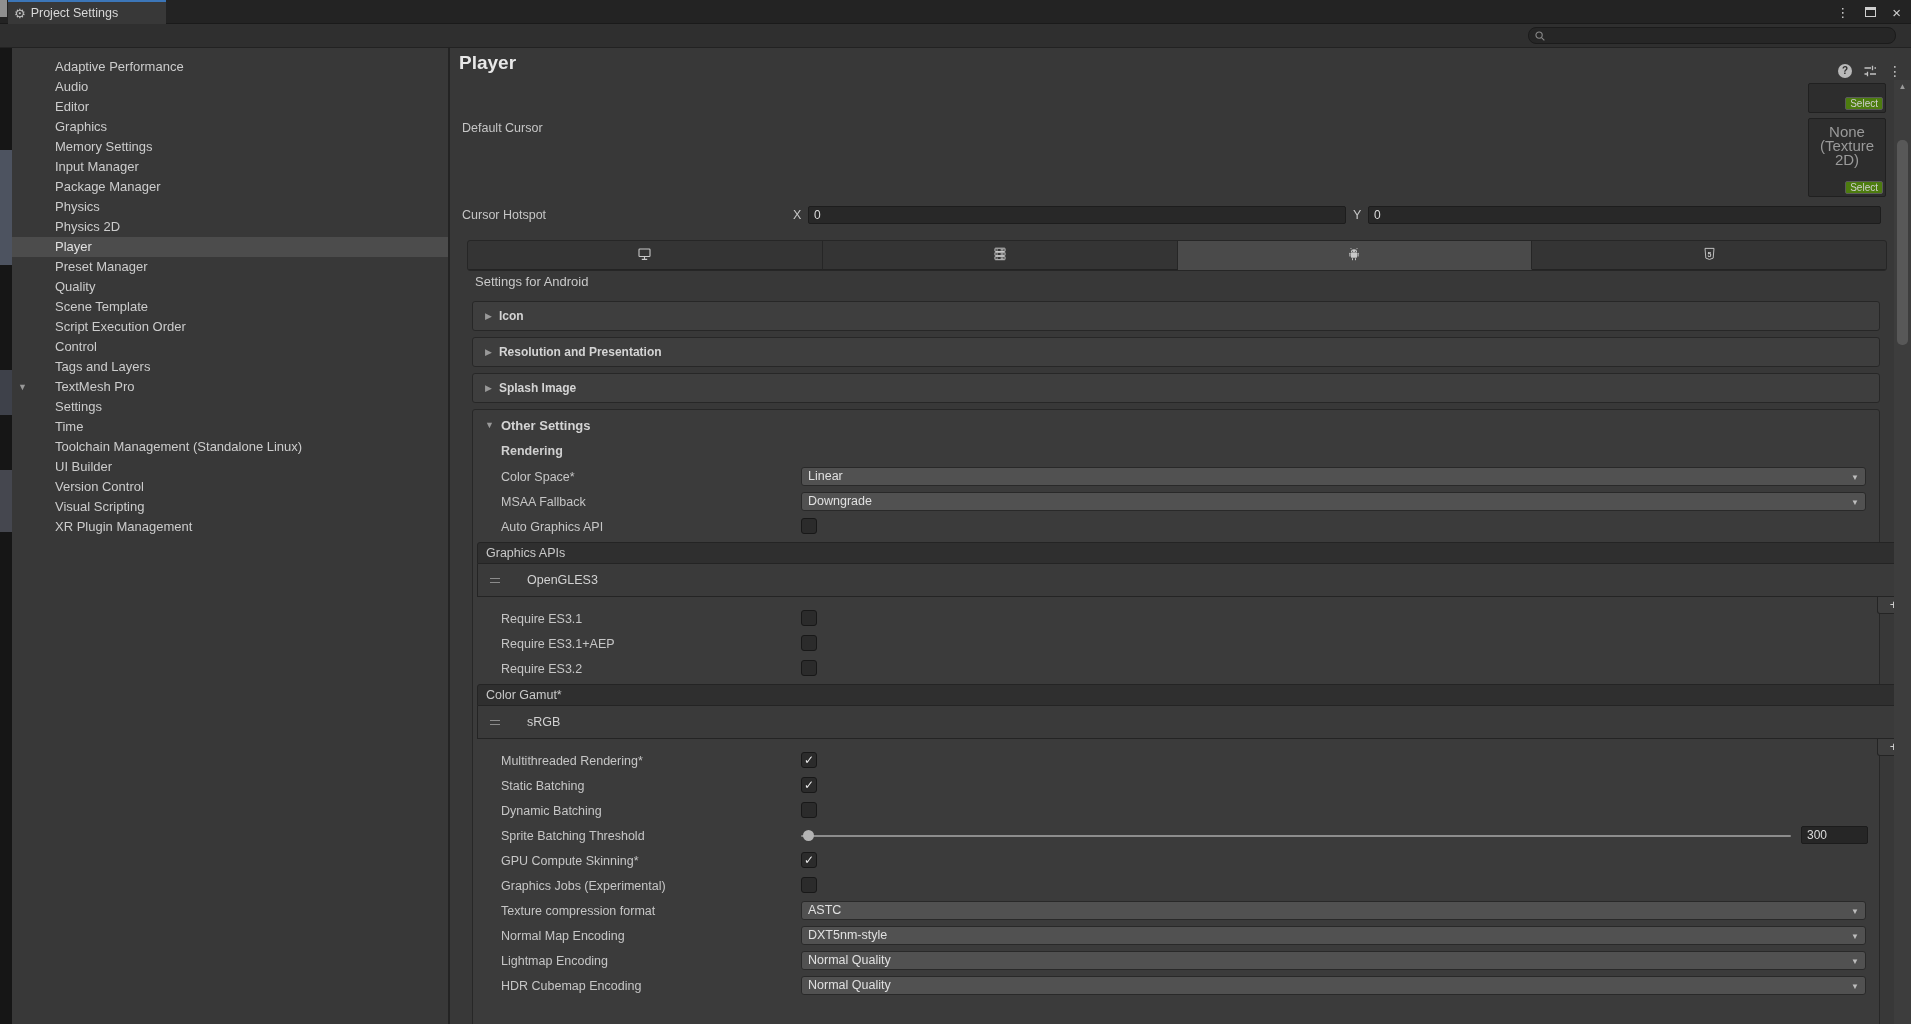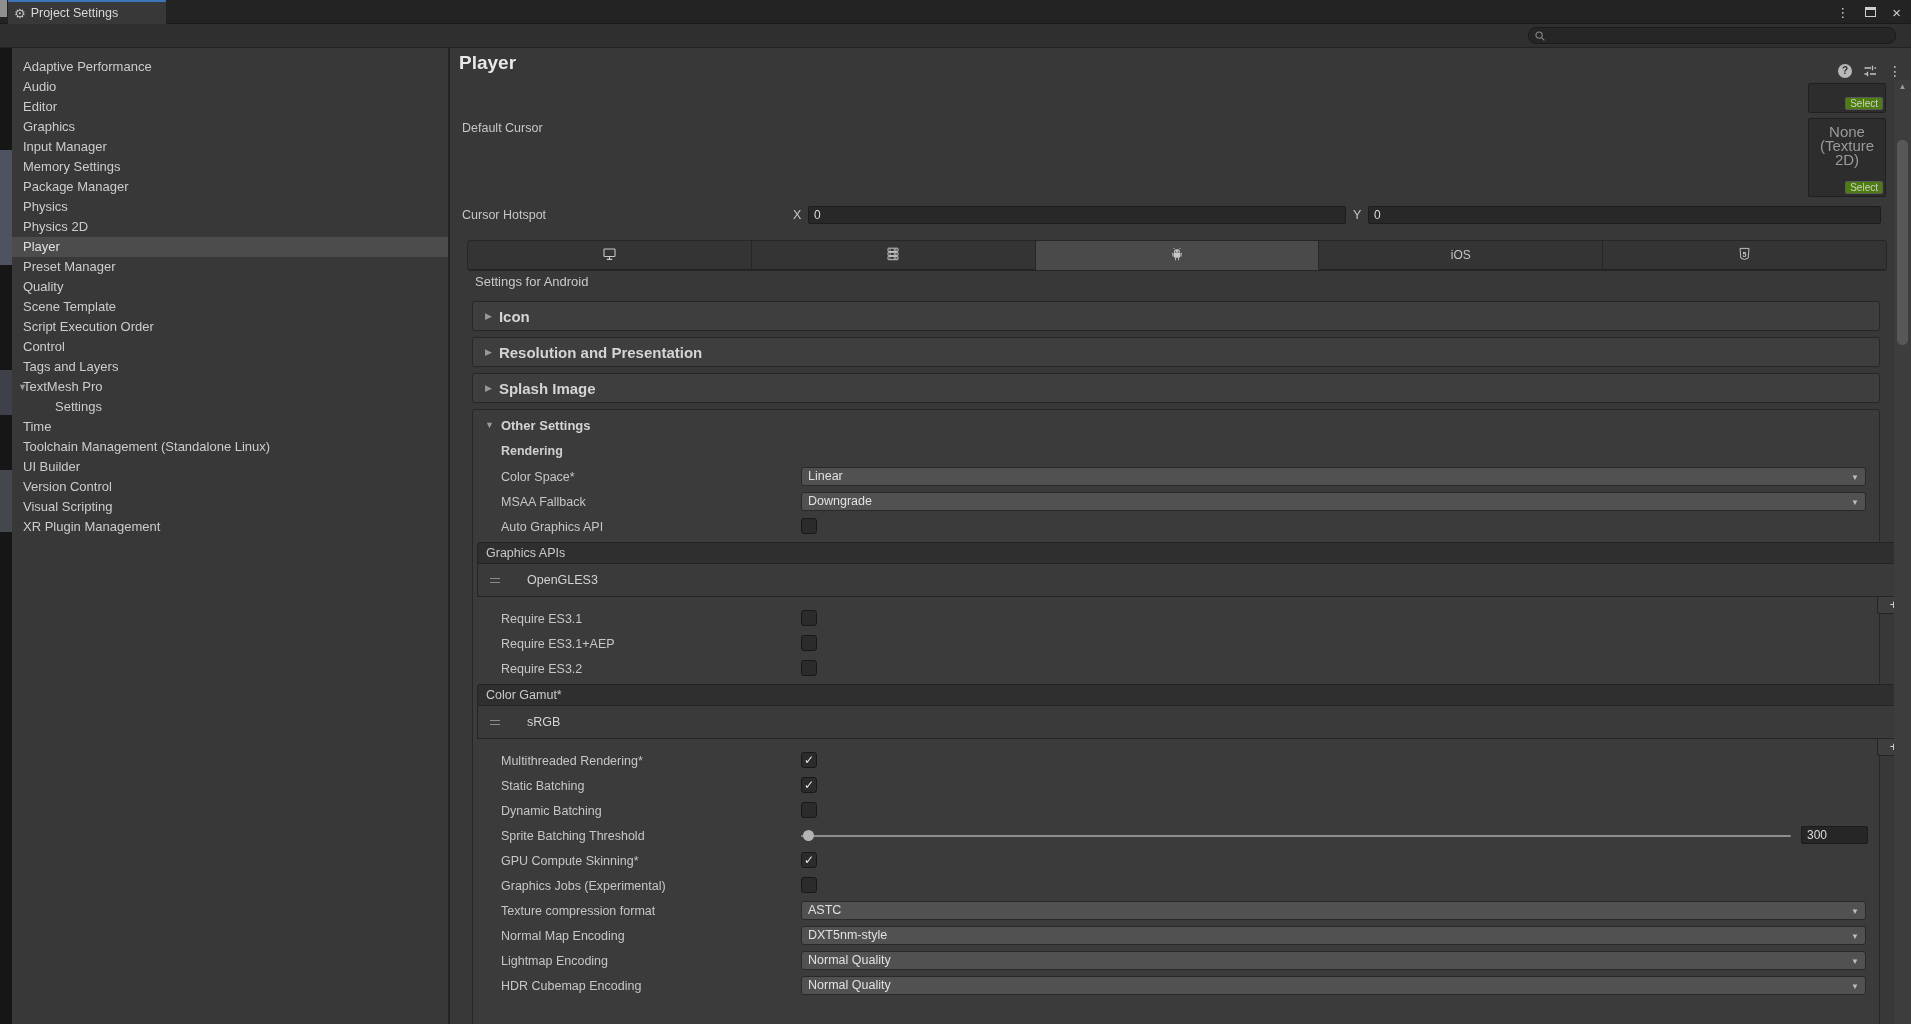--- a/index.html
+++ b/index.html
@@ -22,21 +22,21 @@
   #search-box { position:absolute; left:1528px; top:3px; width:368px; height:17px; background:#262626; border:1px solid #1b1b1b; border-radius:8px; display:flex; align-items:center; padding-left:5px; }
   #search-box svg { flex:0 0 auto; }
   #search-input { background:transparent; border:none; outline:none; color:#d8d8d8; font-size:11px; width:330px; height:14px; }
 
   
   #left-strip { position:absolute; left:0; top:48px; width:12px; height:976px; background:#161616; }
   .strip-patch { position:absolute; left:0; width:12px; }
 
   
   #sidebar { position:absolute; left:12px; top:48px; width:436px; height:976px; background:#383838; padding-top:9px; }
-  .side-item { height:20px; line-height:20px; font-size:13px; color:#cccccc; padding-left:11px; position:relative; white-space:nowrap; }
+  .side-item { height:20px; line-height:20px; font-size:13px; color:#cccccc; padding-left:43px; position:relative; white-space:nowrap; }
   .side-item.selected { background:#4c4c4c; color:#e0e0e0; }
   .side-item.indent1 { padding-left:43px; }
   .side-item .fold { position:absolute; left:6px; top:0; font-size:9px; color:#999; }
   #v-divider { position:absolute; left:448px; top:48px; width:2px; height:976px; background:#232323; }
 
   
   #main { position:absolute; left:450px; top:48px; width:1443px; height:976px; background:#383838; }
   
   #page-title { position:absolute; left:9px; top:4px; font-size:19px; font-weight:bold; color:#e8e8e8; }
   #panel-actions { position:absolute; left:1388px; top:15px; display:flex; align-items:center; gap:10px; }
@@ -57,21 +57,21 @@
   
   #tabsbar { position:absolute; left:17px; top:192px; width:1420px; height:31px; display:flex; background:#343434; border:1px solid #262626; border-radius:3px; overflow:hidden; }
   .ptab { flex:1 1 0; display:flex; align-items:center; justify-content:center; border-right:1px solid #262626; border-bottom:1px solid #232323; color:#c4c4c4; font-size:12px; }
   .ptab:last-child { border-right:none; }
   .ptab.active { background:#4a4a4a; border-bottom:1px solid #4a4a4a; }
 
   #platform-heading { position:absolute; left:25px; top:226px; font-size:13px; color:#c9c9c9; }
 
   .sectionbox { position:absolute; left:22px; width:1408px; height:30px; background:#3e3e3e; border:1px solid #272727; border-radius:3px; display:flex; align-items:center; padding-left:12px; gap:7px; }
   .sectionbox .foldtri { font-size:9px; color:#999; }
-  .sectionbox .stitle { font-size:15px; font-weight:bold; color:#d4d4d4; }
+  .sectionbox .stitle { font-size:12px; font-weight:bold; color:#d4d4d4; }
 
   
   #other-box { position:absolute; left:22px; top:361px; width:1408px; height:663px; background:#3b3b3b; border:1px solid #272727; border-top-left-radius:3px; border-top-right-radius:3px; }
   #other-header { height:30px; display:flex; align-items:center; padding-left:12px; gap:7px; }
   #other-header .foldtri { font-size:9px; color:#999; }
   #other-header .stitle { font-size:13px; font-weight:bold; color:#d4d4d4; }
 
   #rows { position:relative; }
   .srow { position:relative; height:25px; }
   .srow.heading { height:24px; }
@@ -130,22 +130,22 @@
     <div class="strip-patch" style="top:102px;height:115px;background:#4d5360;"></div>
     <div class="strip-patch" style="top:322px;height:45px;background:#3e414a;"></div>
     <div class="strip-patch" style="top:422px;height:62px;background:#45474f;"></div>
   </div>
 
   <div id="sidebar">
       <div class="side-item"><span>Adaptive Performance</span></div>
       <div class="side-item"><span>Audio</span></div>
       <div class="side-item"><span>Editor</span></div>
       <div class="side-item"><span>Graphics</span></div>
+      <div class="side-item"><span>Memory Settings</span></div>
       <div class="side-item"><span>Input Manager</span></div>
-      <div class="side-item"><span>Memory Settings</span></div>
       <div class="side-item"><span>Package Manager</span></div>
       <div class="side-item"><span>Physics</span></div>
       <div class="side-item"><span>Physics 2D</span></div>
       <div class="side-item selected"><span>Player</span></div>
       <div class="side-item"><span>Preset Manager</span></div>
       <div class="side-item"><span>Quality</span></div>
       <div class="side-item"><span>Scene Template</span></div>
       <div class="side-item"><span>Script Execution Order</span></div>
       <div class="side-item"><span>Control</span></div>
       <div class="side-item"><span>Tags and Layers</span></div>
@@ -229,23 +229,20 @@
                 <rect x="6" y="12" width="1" height="2.3" rx="0.5"></rect>
                 <rect x="9" y="12" width="1" height="2.3" rx="0.5"></rect>
               </g>
               <g fill="#383838">
                 <circle cx="6.6" cy="5.3" r="0.55"></circle>
                 <circle cx="9.4" cy="5.3" r="0.55"></circle>
               </g>
             </svg></span>
         </div>
         <div class="ptab">
-          <span>iOS</span>
-        </div>
-        <div class="ptab">
           <span><svg width="15" height="16" viewBox="0 0 16 16">
               <path d="M3.2 2h9.6l-0.9 10.4-3.9 1.4-3.9-1.4z" fill="none" stroke="#c8c8c8" stroke-width="1"></path>
               <text x="8" y="10.8" font-size="7.5" fill="#c8c8c8" text-anchor="middle" font-family="Liberation Sans,sans-serif" font-weight="bold">5</text>
             </svg></span>
         </div>
       </div>
 
     <div id="platform-heading">Settings for Android</div>
 
     <div id="other-box">

